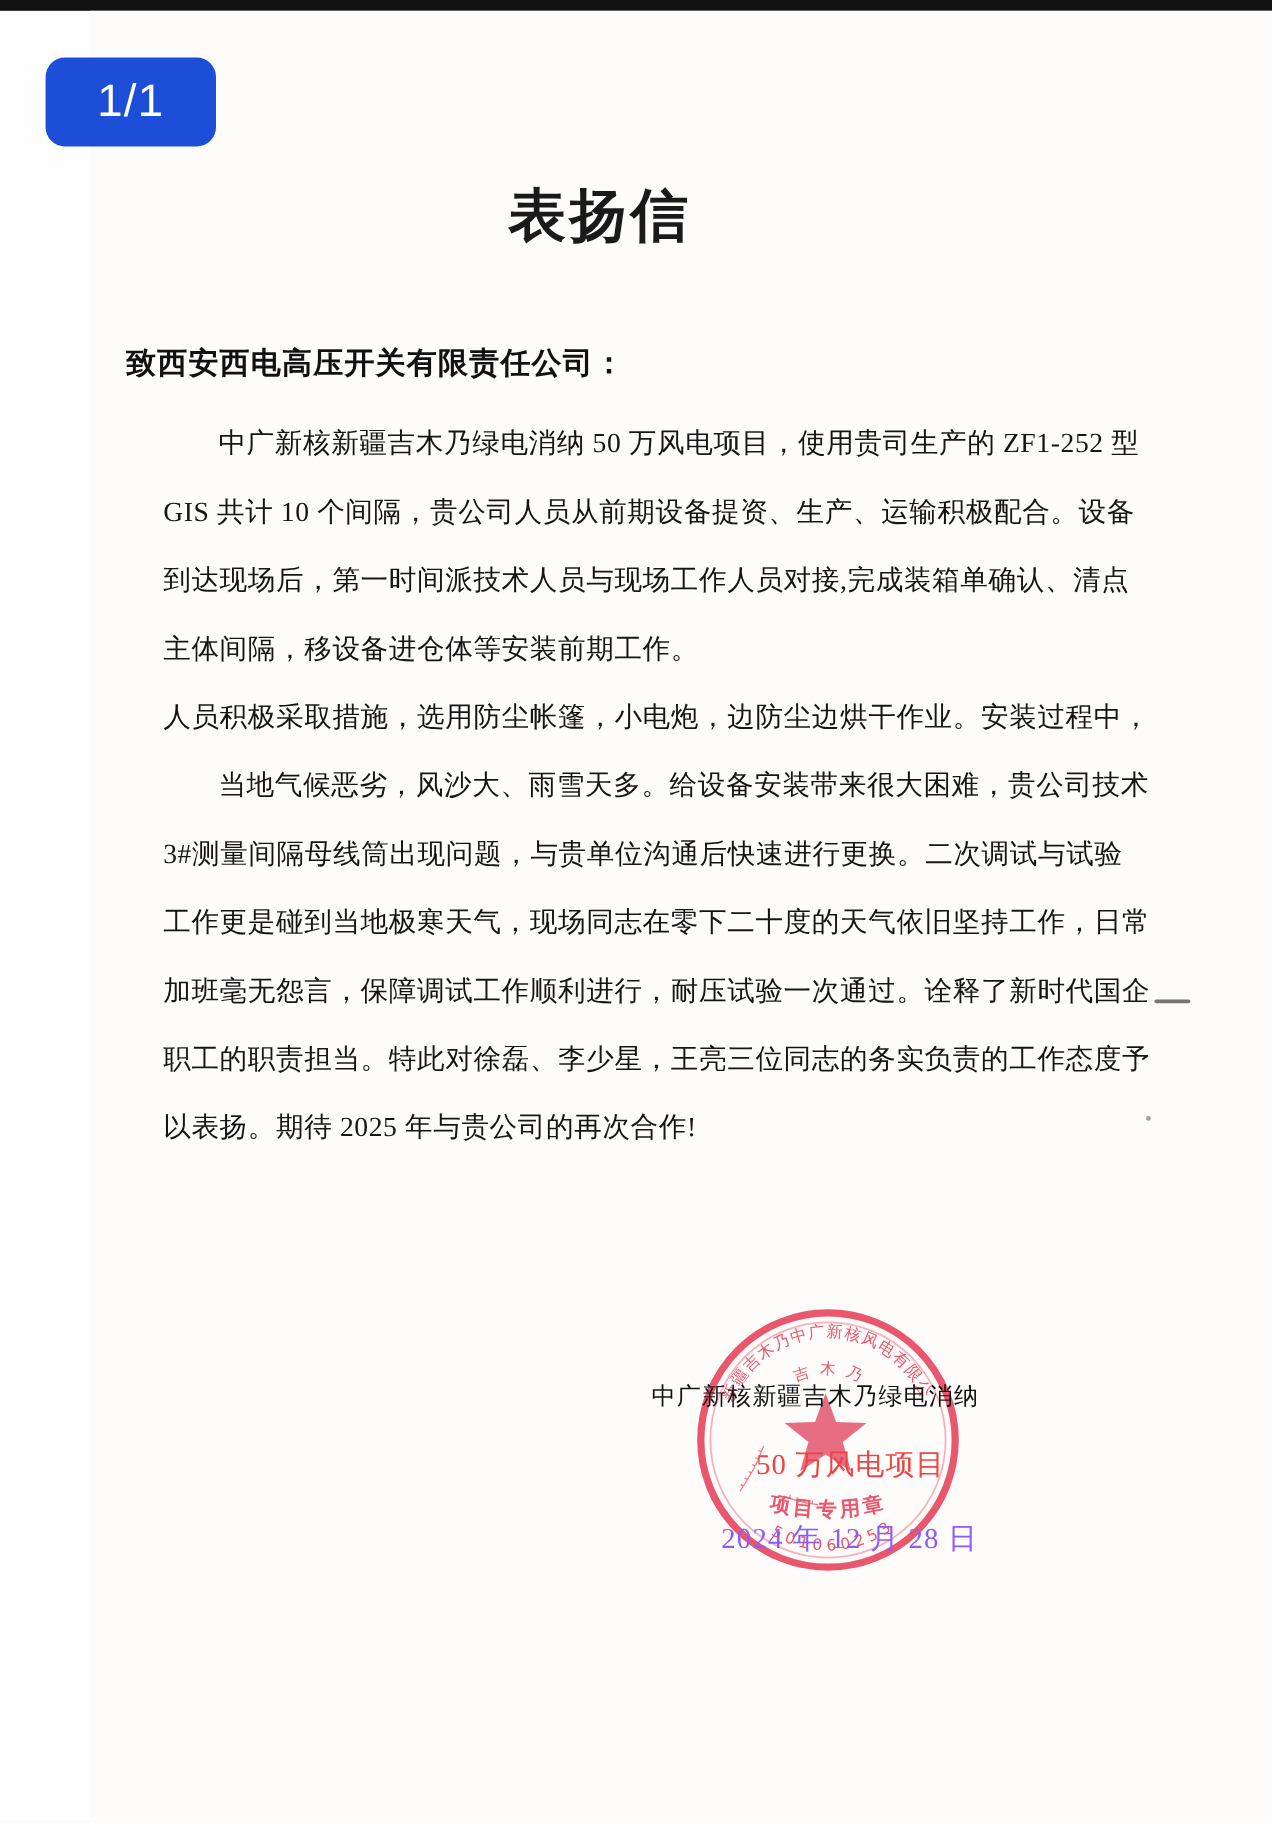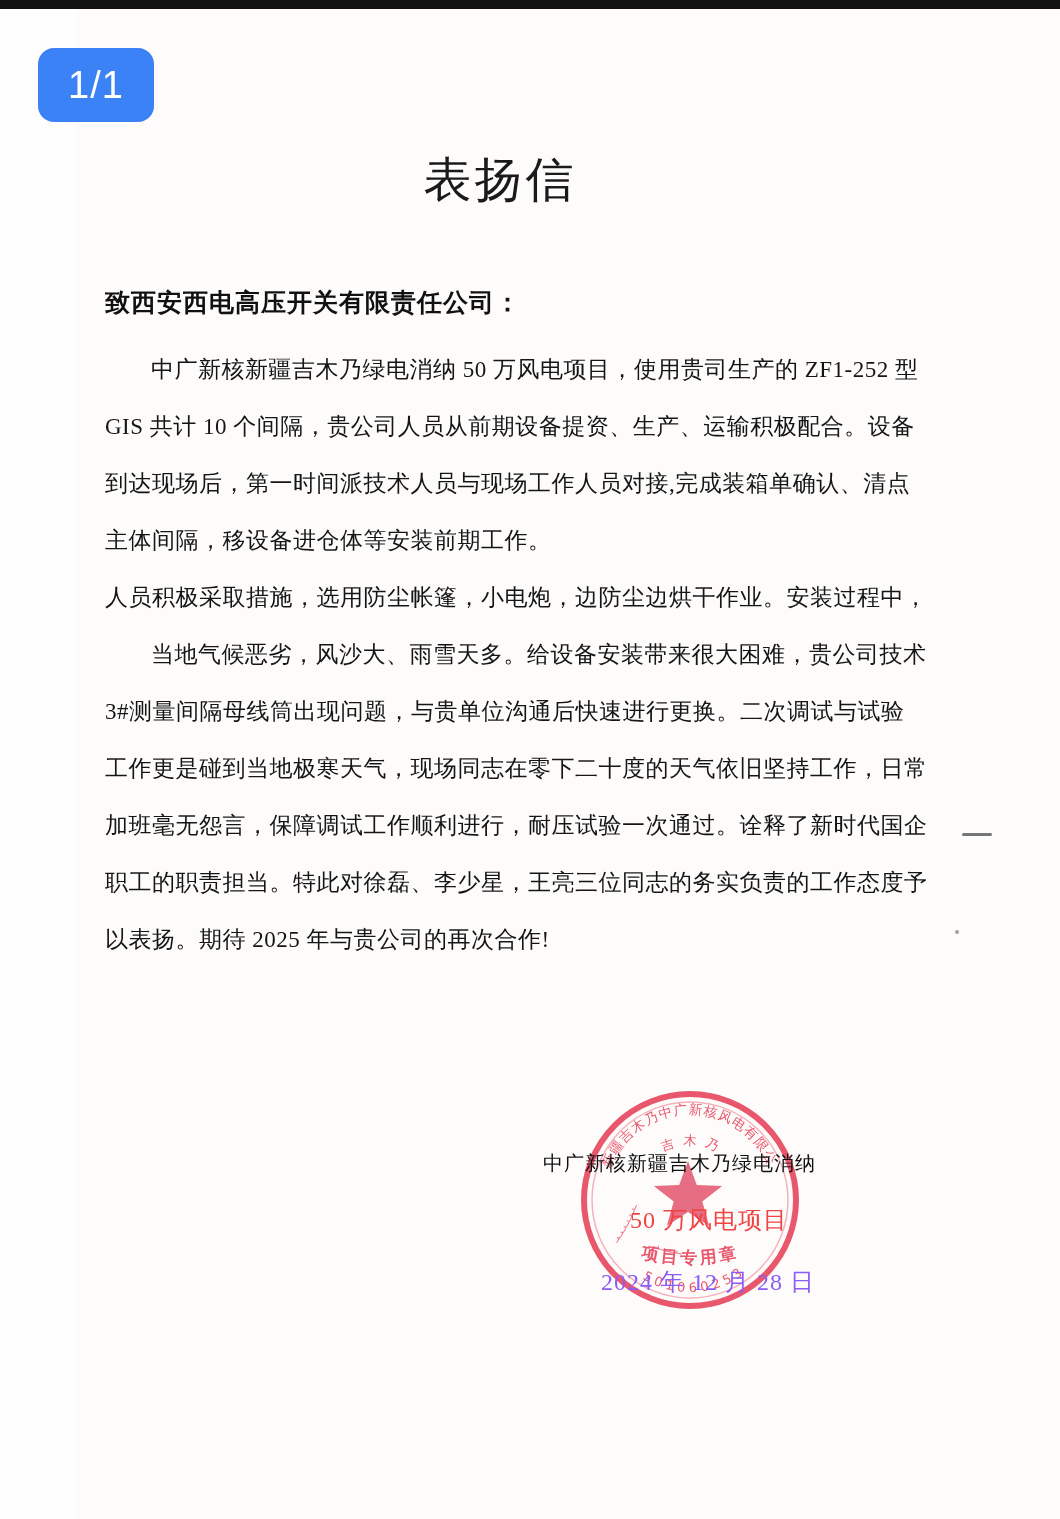--- a/index.html
+++ b/index.html
@@ -17,54 +17,55 @@
   .top-bar{
     position:absolute;left:0;top:0;width:100%;height:9px;
     background:#121212;
   }
   .scan-shade{
     position:absolute;left:75px;top:9px;right:0;bottom:0;
     background:#fdfcfb;
   }
   .page-indicator{
     position:absolute;left:38px;top:48px;
-    width:116px;height:74px;
-    background:#3b82f6;
+    width:142px;height:74px;
+    background:#1d4ed8;
     border-radius:16px;
     color:#ffffff;
     font-family:"Liberation Sans","DejaVu Sans",sans-serif;
     font-size:38px;
     display:flex;align-items:center;justify-content:center;
     letter-spacing:1px;
   }
   .doc-title{
     position:absolute;left:0;top:148px;width:1000px;
     text-align:center;
     font-family:"DejaVu Sans","Liberation Sans",sans-serif;
-    font-weight:400;
+    font-weight:700;
     font-size:48px;
     letter-spacing:3px;
     color:#1a1a1a;
   }
   .salutation{
     position:absolute;left:105px;top:286px;
     font-weight:700;
     font-size:25px;
     color:#111;
     letter-spacing:1px;
   }
   .body-text{
     position:absolute;left:105px;top:341px;width:790px;
     font-size:23px;
     color:#151515;
     letter-spacing:0.5px;
   }
   .body-line{
     height:57px;line-height:57px;
     white-space:nowrap;
+    margin-left:31px;
   }
   .body-line.indent{ padding-left:46px; }
   .sig-line1{
     position:absolute;left:543px;top:1150px;
     font-size:20px;color:#111;z-index:3;letter-spacing:1px;
   }
   .sig-line2{
     position:absolute;left:630px;top:1204px;
     font-size:24px;color:#ef4444;z-index:3;letter-spacing:1px;
   }

